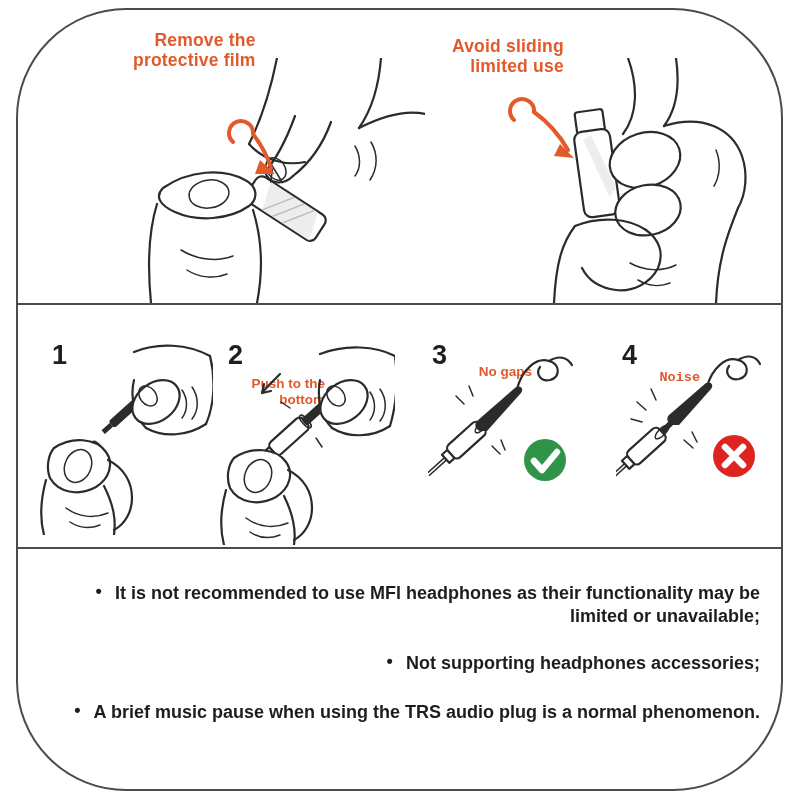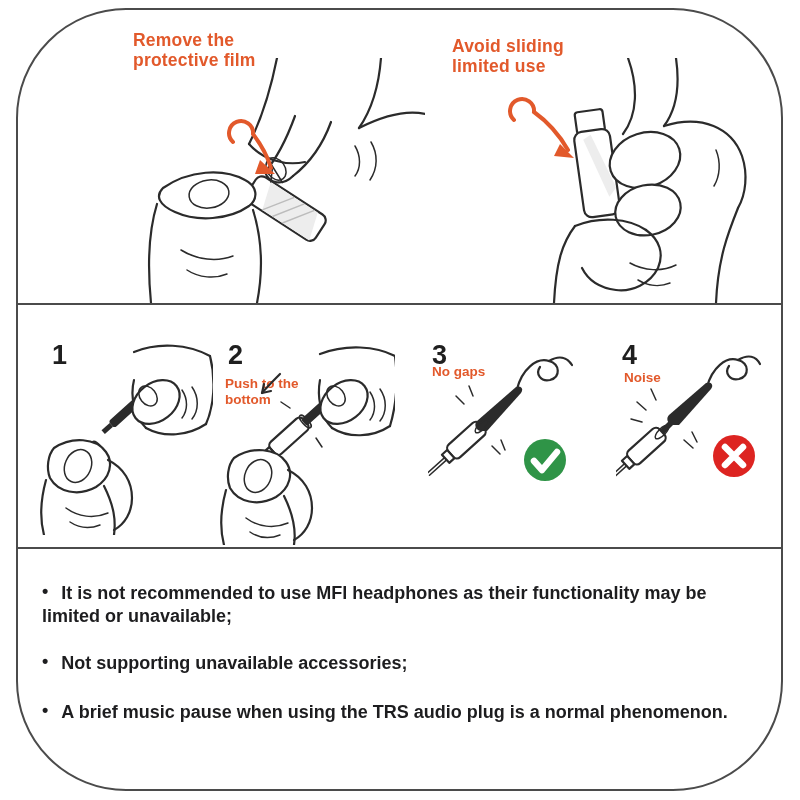--- a/index.html
+++ b/index.html
@@ -1,17 +1,17 @@
 <!DOCTYPE html>
 <html style="--accent: #e2592b; --ink: #1d1d1f; --line: #2b2b2b; --frame: #4b4b4b; --check_green: #2f9447; --cross_red: #dd2421;"><head>
 <meta charset="utf-8">
 <style>
   html,body{margin:0;padding:0;background:#fff;}
   .page{position:relative;width:800px;height:800px;background:#fff;overflow:hidden;
-        font-family:"Liberation Sans",sans-serif;}
+        font-family:"Liberation Sans",sans-serif;text-align:right;}
   .frame{position:absolute;left:16px;top:8px;width:767px;height:783px;
          border:2px solid var(--frame,#4b4b4b);border-radius:110px;box-sizing:border-box;}
   .divider{position:absolute;left:17px;width:766px;height:0;
            border-top:2px solid var(--frame,#4b4b4b);}
   .divider-1{top:303px;}
   .divider-2{top:547px;}
   .caption-orange{position:absolute;color:var(--accent,#e2592b);font-weight:700;
                   font-size:17.5px;line-height:20px;letter-spacing:.2px;}
   .step-num{position:absolute;font-size:27px;font-weight:800;color:#1f1f1f;line-height:27px;}
   .step-label{position:absolute;color:var(--accent,#e2592b);font-weight:700;
@@ -200,21 +200,21 @@
     <path class="sk" d="M89,37 C94,18 108,5 121,9 C132,12 133,25 122,28 C113,30 107,22 112,15"></path>
     <path class="sk" d="M121,9 C131,3 139,5 144,13"></path>
 
     <g>
       <circle class="okbg" cx="117" cy="108" r="21"></circle>
       <path class="wstroke" d="M106,109 l8,9 l15,-18"></path>
     </g>
   </svg>
 
   <div class="step-num" style="left:622px;top:342px;">4</div>
-  <div class="step-label" style="left:624px;top:370px;">Noise</div>
+  <div class="step-label" style="left:600px;top:370px;font-family:Liberation Mono, monospace;">Noise</div>
   <svg class="ill" style="left:616px;top:352px;" width="145" height="135" viewBox="0 0 145 135">
 
     <g transform="translate(46,80) rotate(138)">
       <rect class="skw" x="0" y="-8.5" width="42" height="17" rx="5"></rect>
       <rect class="skw" x="42" y="-5.5" width="7" height="11"></rect>
       <path class="skt" d="M49,-1.5 L64,-1.5 M49,1.5 L64,1.5"></path>
     </g>
 
     <polygon class="ink" points="48,82 60,70 56,66 44,78"></polygon>
     <ellipse class="skt" cx="46" cy="80" rx="3.5" ry="9" transform="rotate(45 46 80)"></ellipse>
@@ -227,17 +227,17 @@
     <path class="sk" d="M122,8 C132,2 140,4 144,12"></path>
 
     <g>
       <circle class="nobg" cx="118" cy="104" r="21"></circle>
       <path class="wstroke" d="M109,95 L127,113 M127,95 L109,113"></path>
     </g>
   </svg>
 
   <div class="notes">
     <p><span class="bullet">•</span><span>It is not recommended to use MFl headphones as their functionality may be limited or unavailable;</span></p>
-    <p><span class="bullet">•</span><span>Not supporting unavailable accessories;</span></p>
+    <p><span class="bullet">•</span><span>Not supporting headphones accessories;</span></p>
     <p><span class="bullet">•</span><span>A brief music pause when using the TRS audio plug is a normal phenomenon.</span></p>
   </div>
 
 </div>
 
 </body></html>

